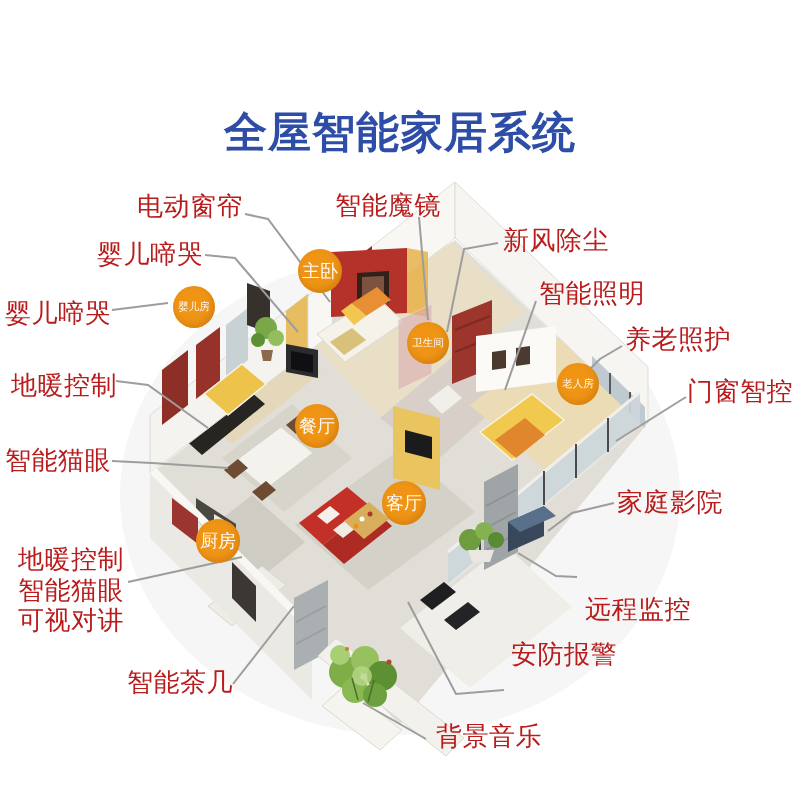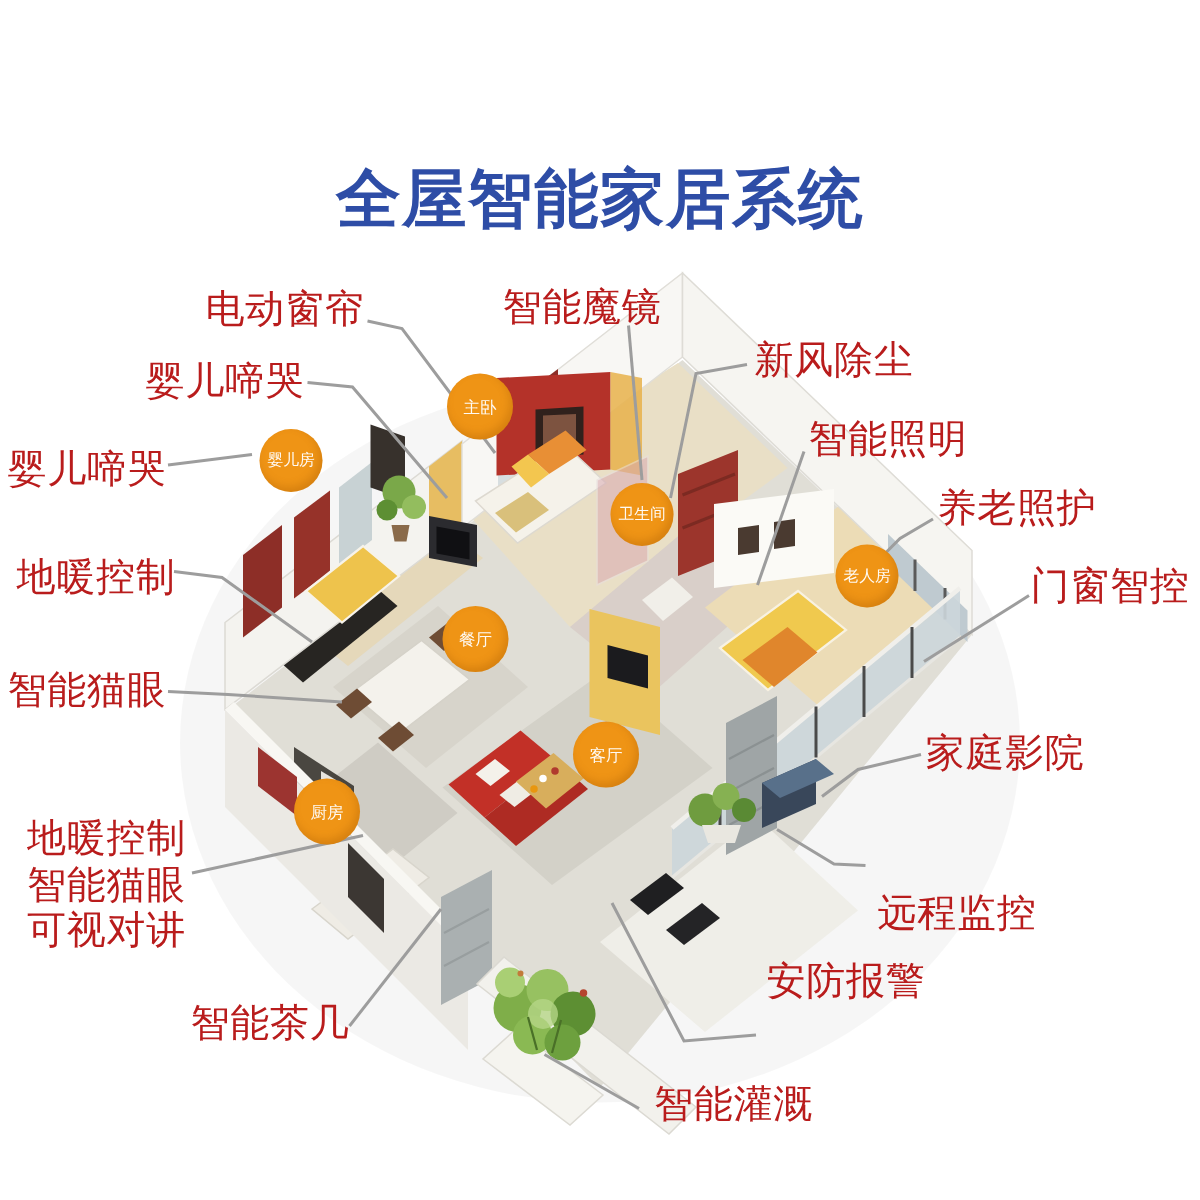--- a/index.html
+++ b/index.html
@@ -18,21 +18,21 @@
     font-size:26px;color:#b91c1c;white-space:nowrap;letter-spacing:0.5px;
   }
   .badge{
     position:absolute;transform:translate(-50%,-50%);
     background:#ef9415;border-radius:50%;
     color:rgba(255,255,255,0.95);
     display:flex;align-items:center;justify-content:center;
     box-shadow:inset -2px -3px 6px rgba(150,80,0,0.28);
     white-space:nowrap;
   }
-  .badge-lg{width:44px;height:44px;font-size:11px;}
+  .badge-lg{width:44px;height:44px;font-size:18px;}
   .badge-sm{width:42px;height:42px;font-size:10.5px;font-family:Liberation Mono, monospace;}
 </style>
 </head>
 <body>
 
 <div class="stage">
 
   <svg class="house" width="800" height="800" viewBox="0 0 800 800">
 
     <g>
@@ -228,21 +228,21 @@
   <div class="feature" style="left:64px;top:385px">地暖控制</div>
   <div class="feature" style="left:740px;top:391px">门窗智控</div>
   <div class="feature" style="left:58px;top:460px">智能猫眼</div>
   <div class="feature" style="left:670px;top:502px">家庭影院</div>
   <div class="feature" style="left:71px;top:559px">地暖控制</div>
   <div class="feature" style="left:71px;top:590px">智能猫眼</div>
   <div class="feature" style="left:71px;top:620px">可视对讲</div>
   <div class="feature" style="left:638px;top:609px">远程监控</div>
   <div class="feature" style="left:180px;top:682px">智能茶几</div>
   <div class="feature" style="left:564px;top:654px">安防报警</div>
-  <div class="feature" style="left:489px;top:736px">智能灌溉</div>
+  <div class="feature" style="left:489px;top:736px">背景音乐</div>
 
   <div class="badge badge-lg" style="left:320px;top:271px">主卧</div>
   <div class="badge badge-sm" style="left:194px;top:307px">婴儿房</div>
   <div class="badge badge-sm" style="left:428px;top:343px">卫生间</div>
   <div class="badge badge-lg" style="left:317px;top:426px">餐厅</div>
   <div class="badge badge-sm" style="left:578px;top:384px">老人房</div>
   <div class="badge badge-lg" style="left:404px;top:503px">客厅</div>
   <div class="badge badge-lg" style="left:218px;top:541px">厨房</div>
 
 </div>

